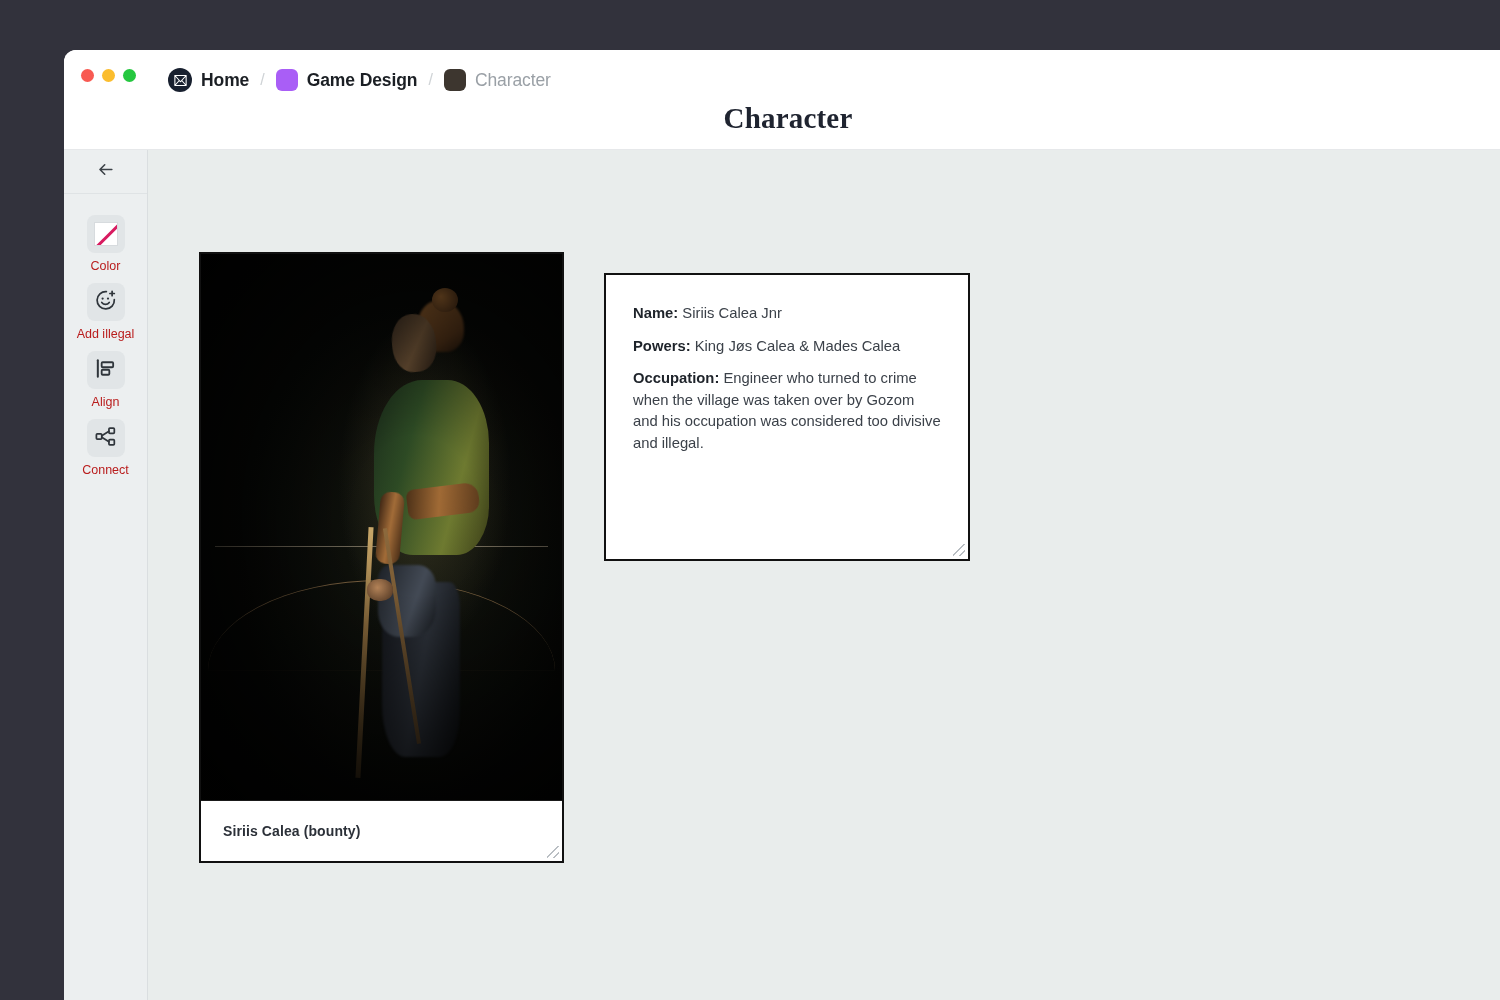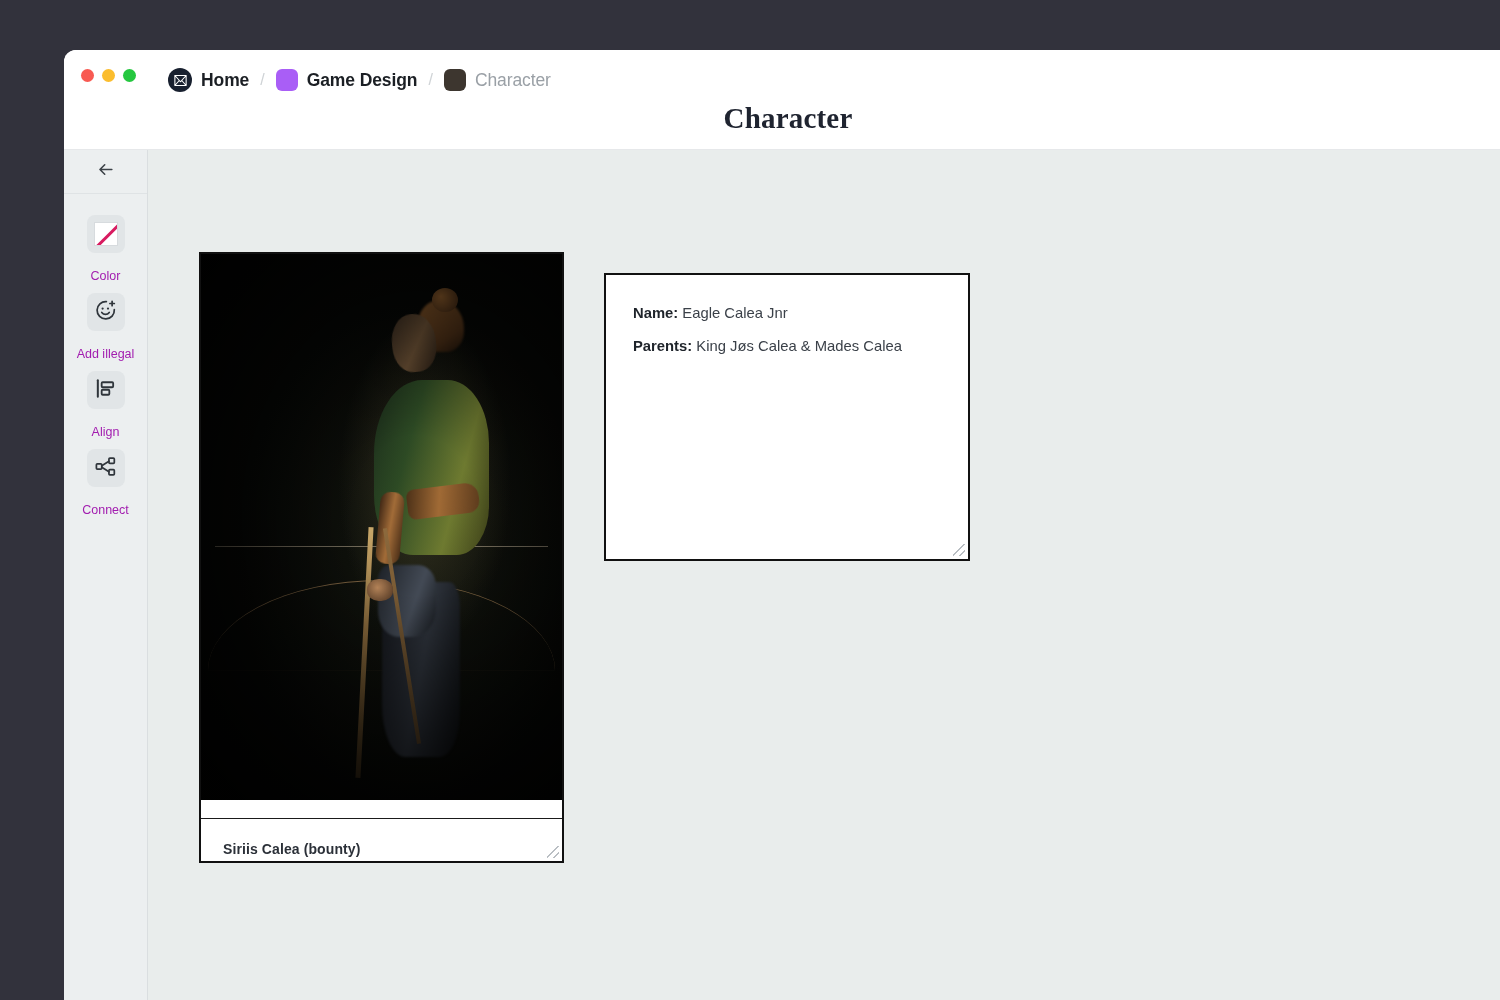--- a/index.html
+++ b/index.html
@@ -155,23 +155,23 @@
   }
   .tool-icon {
     width: 38px; height: 38px;
     border-radius: 8px;
     background: #e1e5e7;
     display: flex;
     align-items: center;
     justify-content: center;
   }
   .tool-label {
-    margin-top: 16px;
+    margin-top: 6px;
     font-size: 12.5px;
-    color: #a21caf;
+    color: #b91c1c;
     text-align: center;
     line-height: 14px;
     white-space: nowrap;
   }
 
   
   .swatch {
     width: 24px; height: 24px;
     background: #ffffff;
     border: 1px solid #d7dbde;
@@ -192,21 +192,20 @@
   #image-card {
     position: absolute;
     left: 135px;
     top: 102px;
     width: 365px;
     height: 611px;
     background: #ffffff;
     border: 2px solid #111111;
     display: flex;
     flex-direction: column;
-    gap: 18px;
   }
   #card-photo {
     flex: none;
     height: 546px;
     position: relative;
     overflow: hidden;
     background: #050604;
   }
   #card-caption-wrap {
     flex: 1;
@@ -443,30 +442,34 @@
       <div id="card-caption-wrap">
         <div id="card-caption">Siriis Calea (bounty)</div>
         <span class="grip"></span>
       </div>
     </div>
 
     <div id="text-card">
 
       <p class="info-line">
         <span class="info-key">Name:</span>
-        <span>Eagle Calea Jnr</span>
+        <span>Siriis Calea Jnr</span>
       </p>
 
       <p class="info-line">
-        <span class="info-key">Parents:</span>
+        <span class="info-key">Powers:</span>
         <span>King Jøs Calea &amp; Mades Calea</span>
       </p>
 
 
 
+      <p class="info-line">
+        <span class="info-key">Occupation:</span>
+        <span>Engineer who turned to crime when the village was taken over by Gozom and his occupation was considered too divisive and illegal.</span>
+      </p>
 
       <span class="grip"></span>
     </div>
   </div>
 
   <div id="toolbar">
 
     <div id="toolbar-back">
       <span>
         <svg width="19" height="19" viewBox="0 0 24 24" aria-hidden="true">

